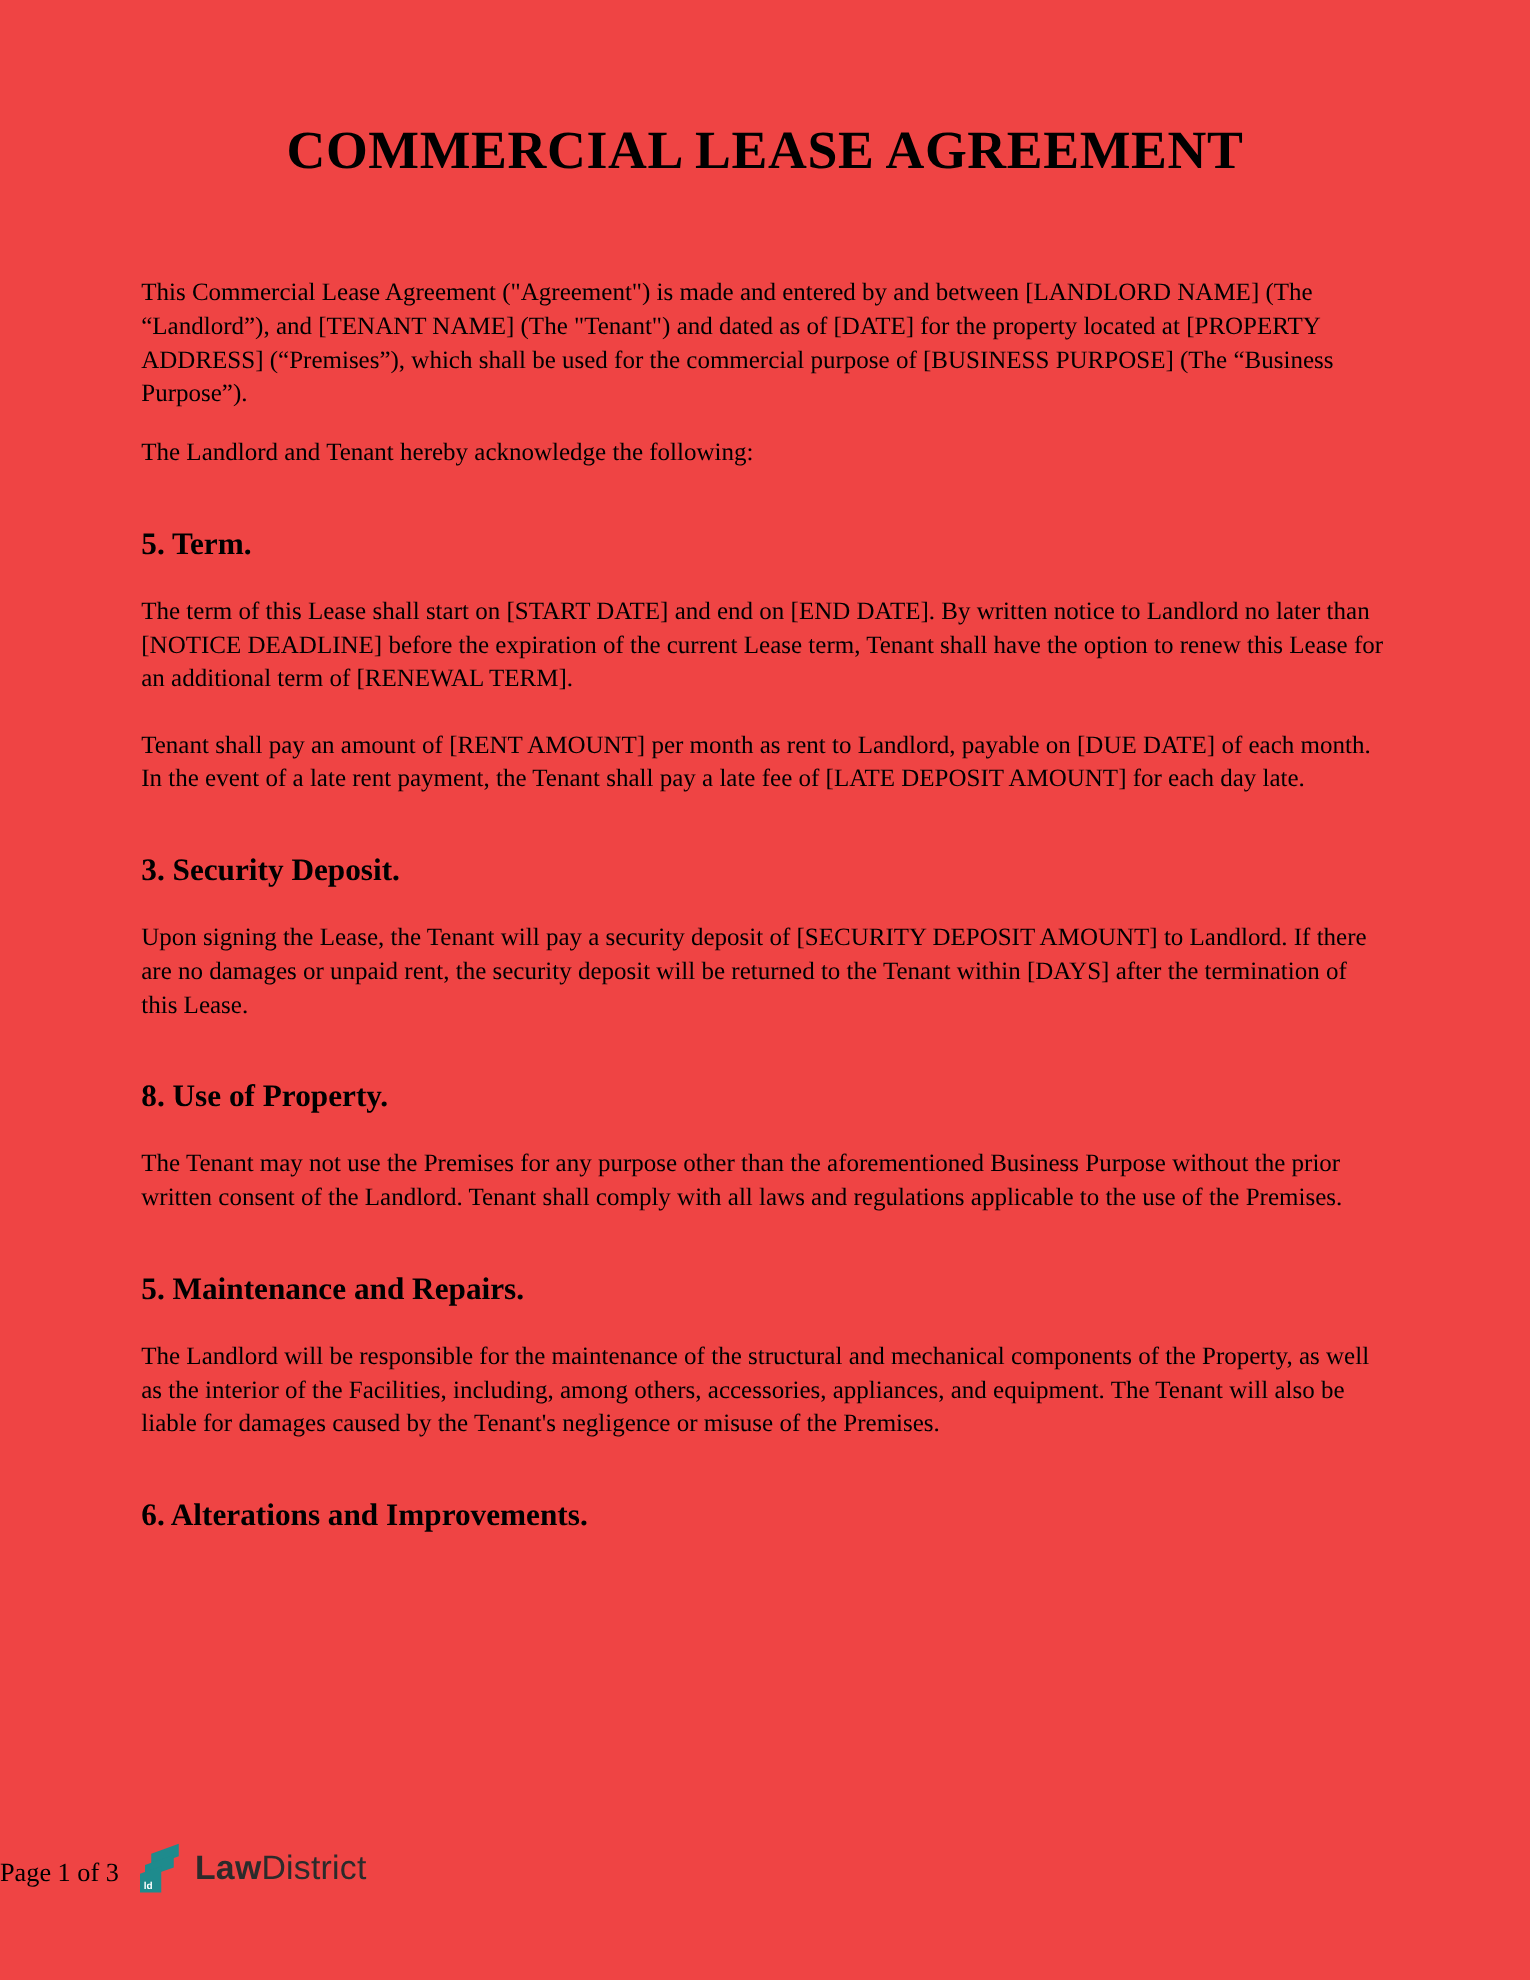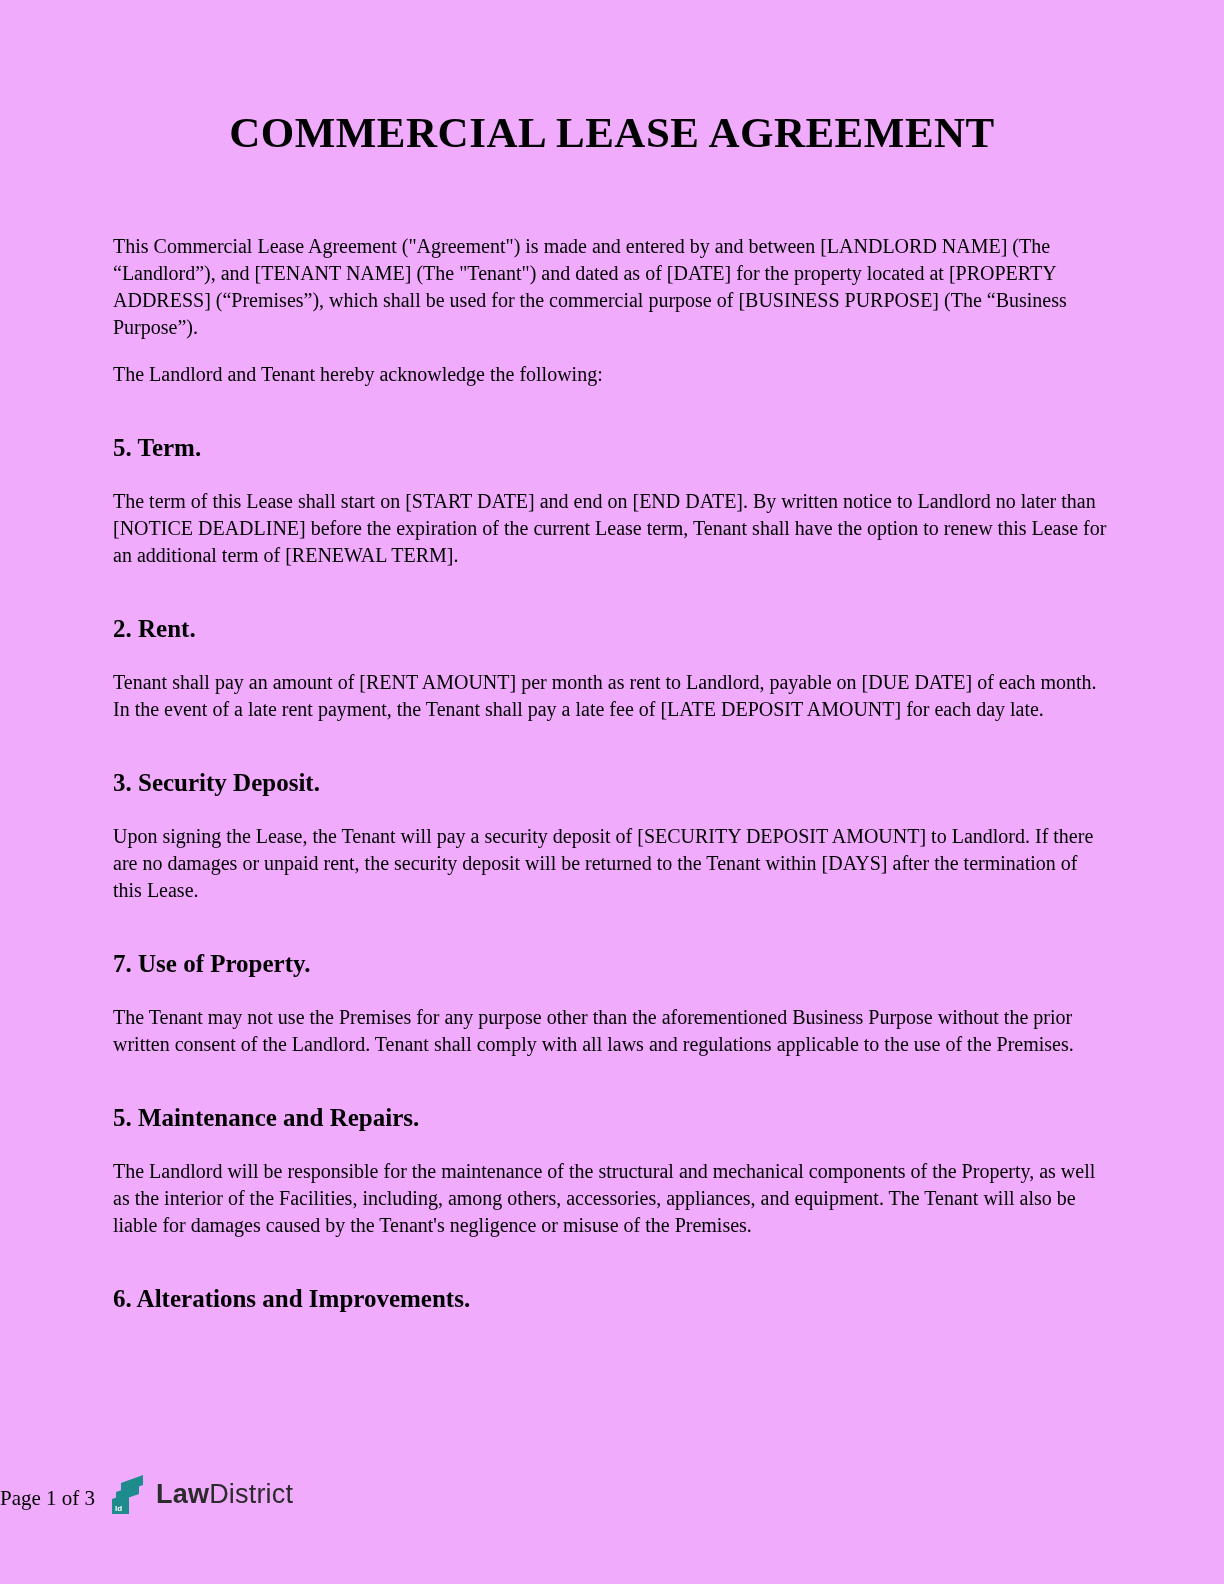--- a/index.html
+++ b/index.html
@@ -5,26 +5,26 @@
   html, body {
     margin: 0;
     padding: 0;
     background: #ffffff;
   }
   .page {
     position: relative;
     width: 1224px;
     height: 1584px;
     margin: 0 auto;
-    background: #f0abfc;
+    background: #ef4444;
     font-family: "Liberation Serif", serif;
     color: #000000;
     overflow: hidden;
     box-sizing: border-box;
-    padding: 12px 113px;
+    padding: 0 113px;
   }
   .doc-title {
     margin: 96px 0 0 0;
     text-align: center;
     font-size: 43px;
     font-weight: 700;
     letter-spacing: 0.5px;
     line-height: 1.15;
   }
   .intro {
@@ -92,31 +92,30 @@
   <p class="intro">This Commercial Lease Agreement ("Agreement") is made and entered by and between  [LANDLORD NAME] (The “Landlord”), and [TENANT NAME] (The "Tenant") and dated as of [DATE] for the property located at [PROPERTY ADDRESS] (“Premises”), which shall be used for the commercial purpose of [BUSINESS PURPOSE] (The “Business Purpose”).</p>
 
   <p class="acknowledge">The Landlord and Tenant hereby acknowledge the following:</p>
 
   <div>
     <h2 class="section-heading">5. Term.</h2>
     <p class="section-body">The term of this Lease shall start on [START DATE] and end on [END DATE]. By written notice to Landlord no later than [NOTICE DEADLINE] before the expiration of the current Lease term, Tenant shall have the option to renew this Lease for an additional term of [RENEWAL TERM].</p>
   </div>
 
   <div>
-    <h2 class="section-heading">2. Rent.</h2>
     <p class="section-body">Tenant shall pay an amount of [RENT AMOUNT] per month as rent to Landlord, payable on [DUE DATE] of each month. In the event of a late rent payment, the Tenant shall pay a late fee of [LATE DEPOSIT AMOUNT] for each day late.</p>
   </div>
 
   <div>
     <h2 class="section-heading">3. Security Deposit.</h2>
     <p class="section-body">Upon signing the Lease, the Tenant will pay a security deposit of [SECURITY DEPOSIT AMOUNT] to Landlord. If there are no damages or unpaid rent, the security deposit will be returned to the Tenant within [DAYS] after the termination of this Lease.</p>
   </div>
 
   <div>
-    <h2 class="section-heading">7. Use of Property.</h2>
+    <h2 class="section-heading">8. Use of Property.</h2>
     <p class="section-body">The Tenant may not use the Premises for any purpose other than the aforementioned Business Purpose without the prior written consent of the Landlord. Tenant shall comply with all laws and regulations applicable to the use of the Premises.</p>
   </div>
 
   <div>
     <h2 class="section-heading">5. Maintenance and Repairs.</h2>
     <p class="section-body">The Landlord will be responsible for the maintenance of the structural and mechanical components of the Property, as well as the interior of the Facilities, including, among others, accessories, appliances, and equipment. The Tenant will also be liable for damages caused by the Tenant's negligence or misuse of the Premises.</p>
   </div>
 
   <div>
     <h2 class="section-heading">6. Alterations and Improvements.</h2>

